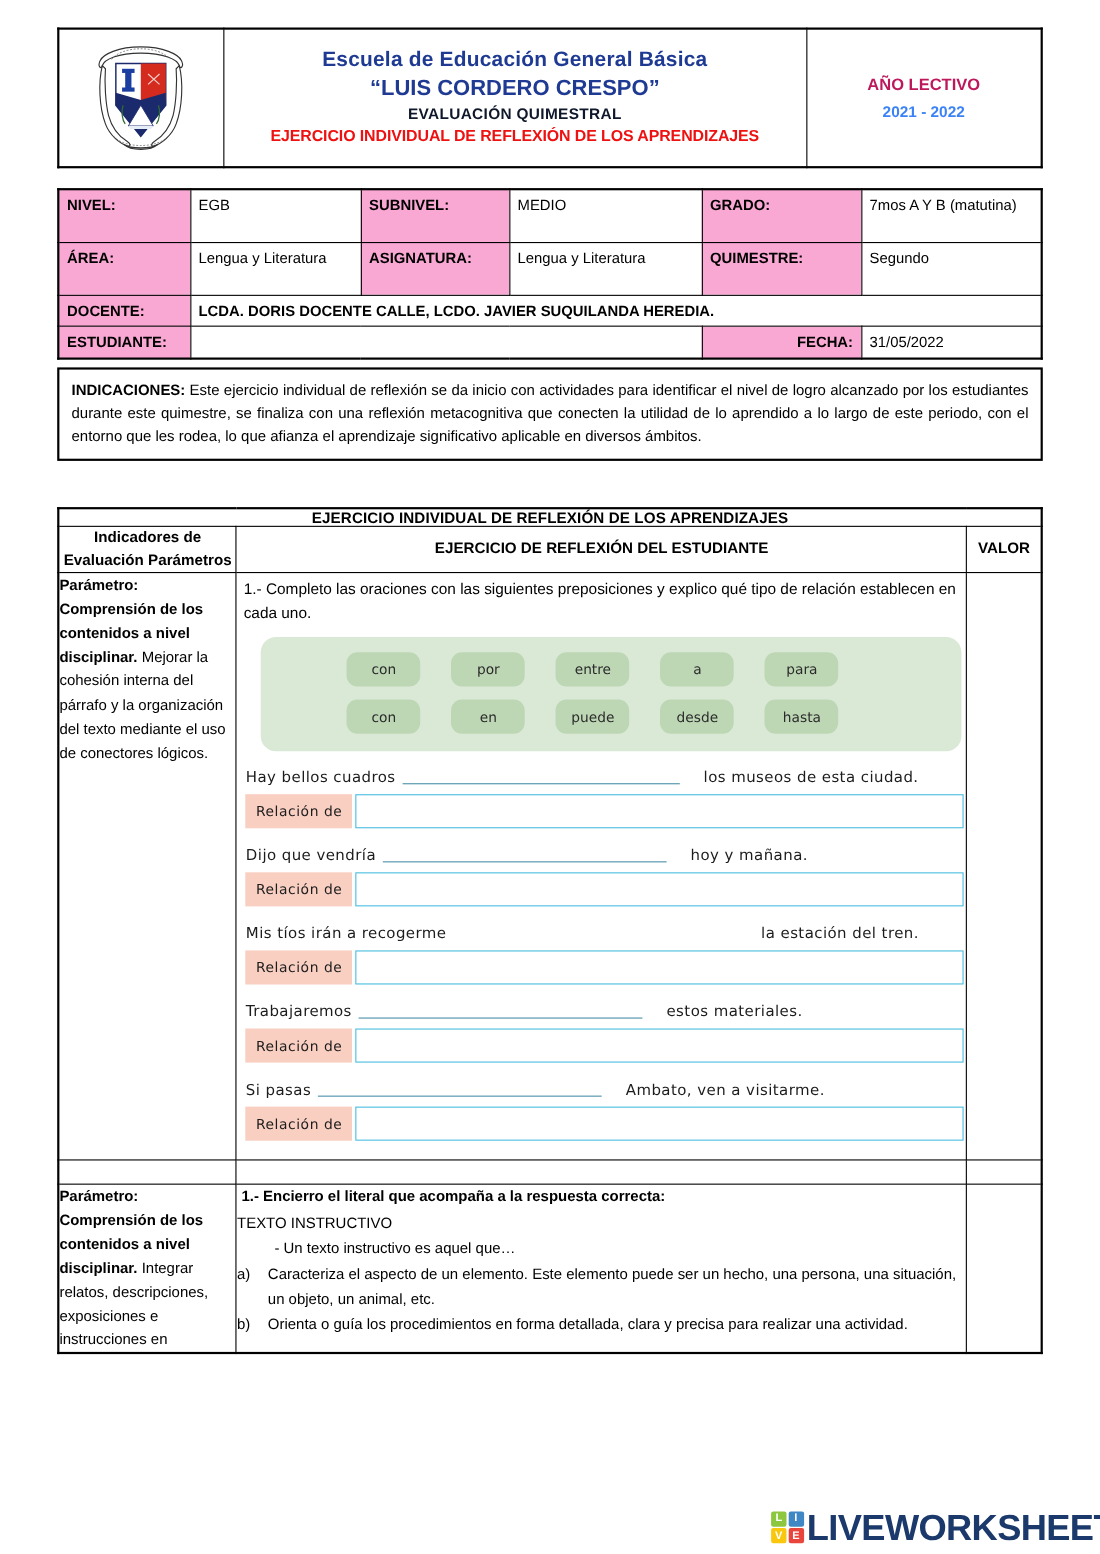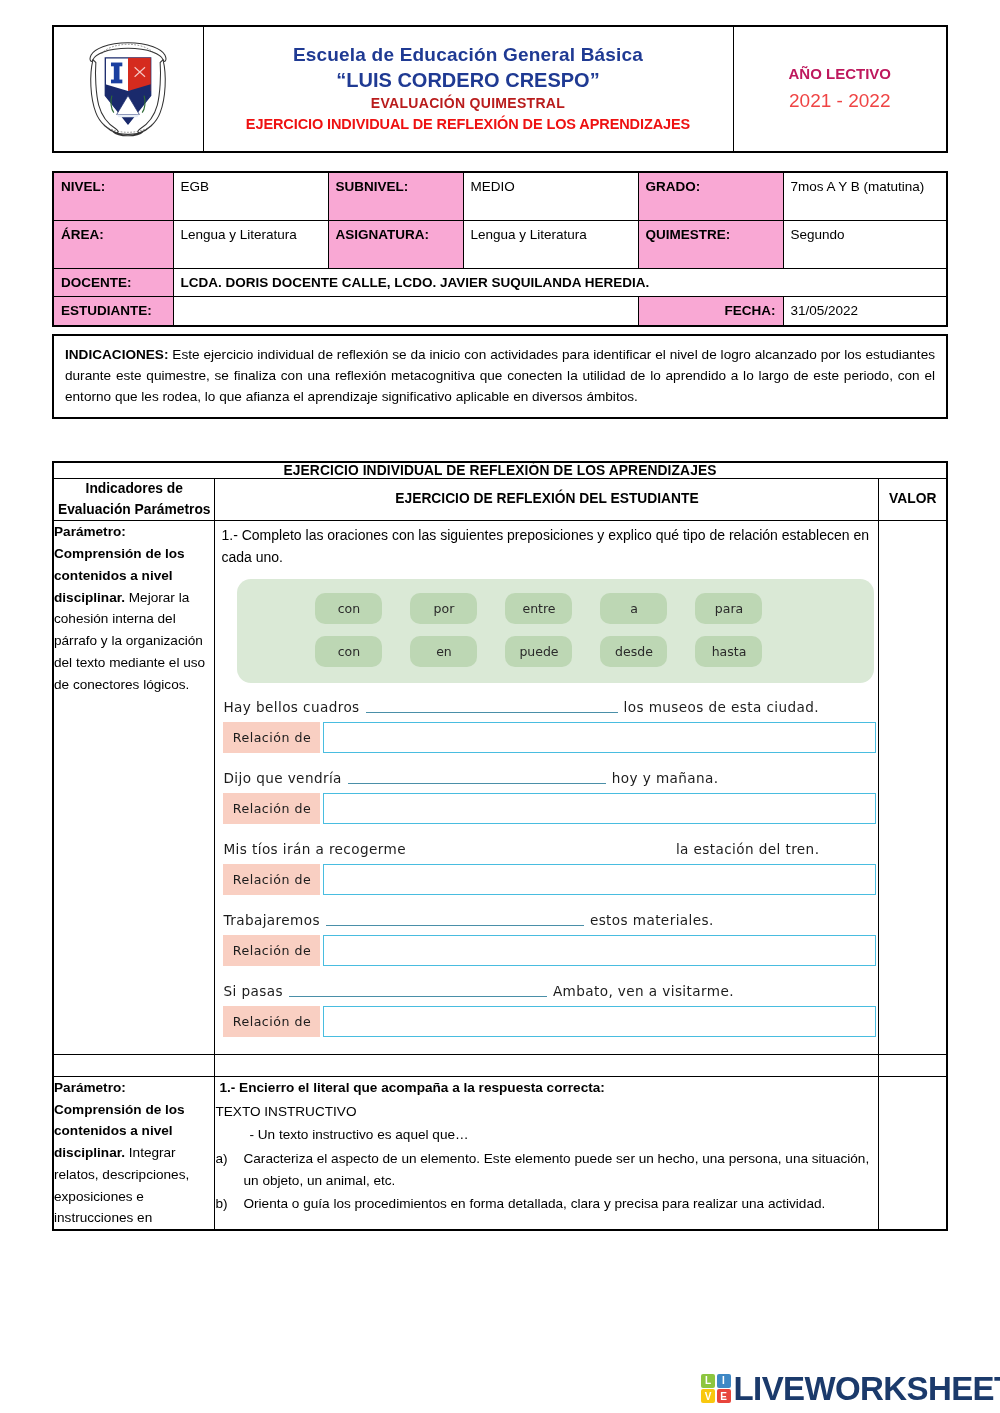--- a/index.html
+++ b/index.html
@@ -39,29 +39,29 @@
 
   .title-l1 {
     font-size: 19px; font-weight: bold; color: #1f3a93;
     letter-spacing: .2px; line-height: 1.25;
   }
   .title-l2 {
     font-size: 20px; font-weight: bold; color: #1f3a93;
     line-height: 1.3;
   }
   .title-l3 {
-    font-size: 14px; font-weight: bold; color: #b91c1c;
+    font-size: 14px; font-weight: bold; color: #0f172a;
     line-height: 1.5; letter-spacing: .3px;
   }
   .title-l4 {
     font-size: 14.5px; font-weight: bold; color: #ee1111;
     line-height: 1.4; letter-spacing: -.1px;
   }
   .year-l1 { font-size: 15px; font-weight: bold; color: #be185d; line-height: 1.6; }
-  .year-l2 { font-size: 19px; font-weight: normal; color: #ef4444; line-height: 1.6; }
+  .year-l2 { font-size: 14px; font-weight: bold; color: #3b82f6; line-height: 1.6; }
 
   
   .info-table {
     position: absolute;
     left: 52px; top: 171px; width: 896px;
     border-collapse: collapse;
     border: 2px solid #000;
     font-size: 13.5px;
   }
   .info-table td {
@@ -168,21 +168,21 @@
   .sent-line {
     font-size: 13.6px;
     color: #1c1c1c;
     font-family: "DejaVu Sans", sans-serif;
     white-space: nowrap;
     margin-bottom: 7px;
     display: flex;
     align-items: flex-end;
   }
   .sent-pre { letter-spacing: .4px; }
-  .sent-post { letter-spacing: .4px; }
+  .sent-post { letter-spacing: .4px; margin-left: 16px; }
   .sent-blank {
     border-bottom: 1.6px solid #4a8fa8;
     height: 14px;
     margin: 0 6px 2px 6px;
   }
   .sent-blank.noline { border-bottom: none; }
 
   .rel-row {
     display: flex;
     align-items: stretch;

